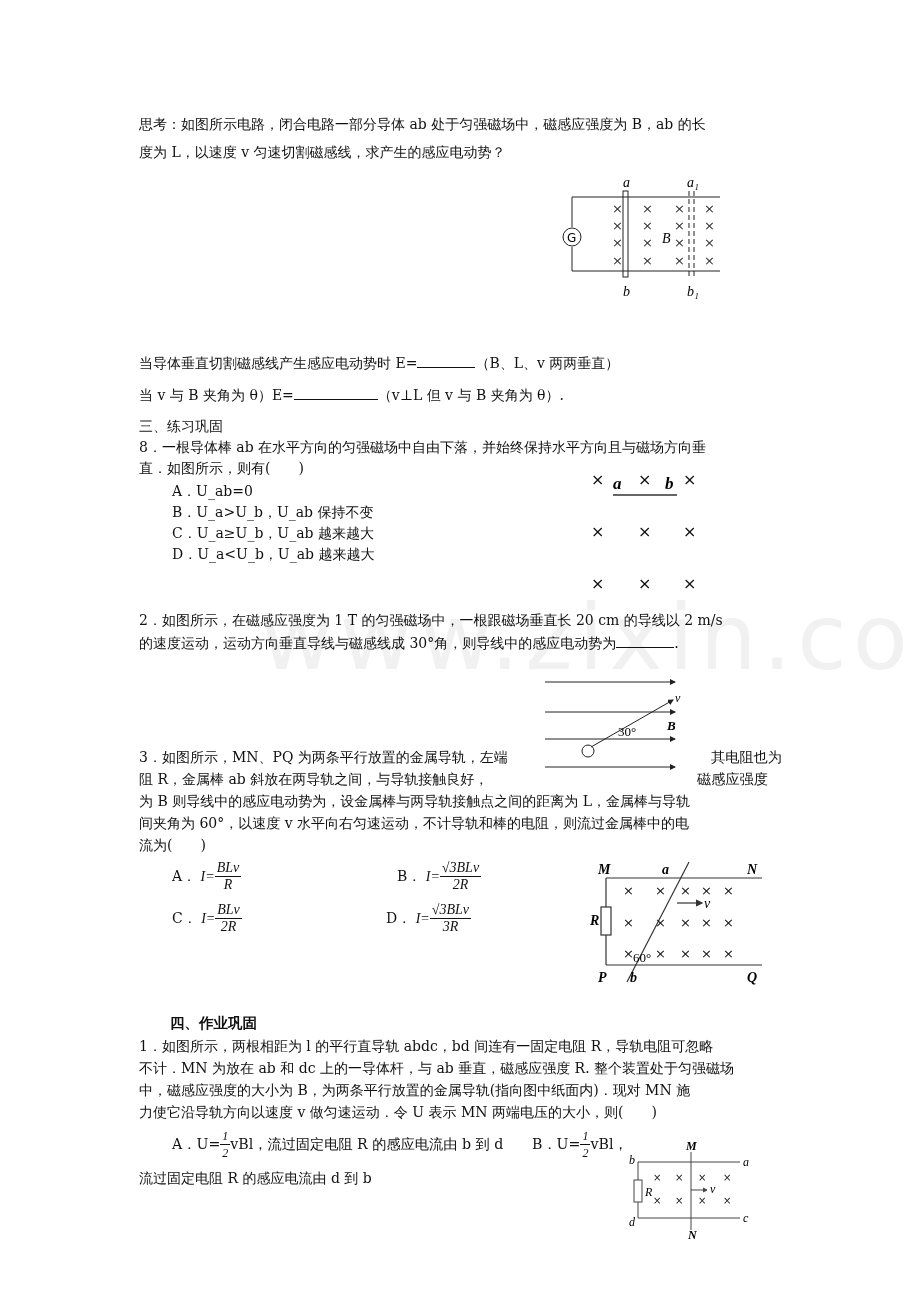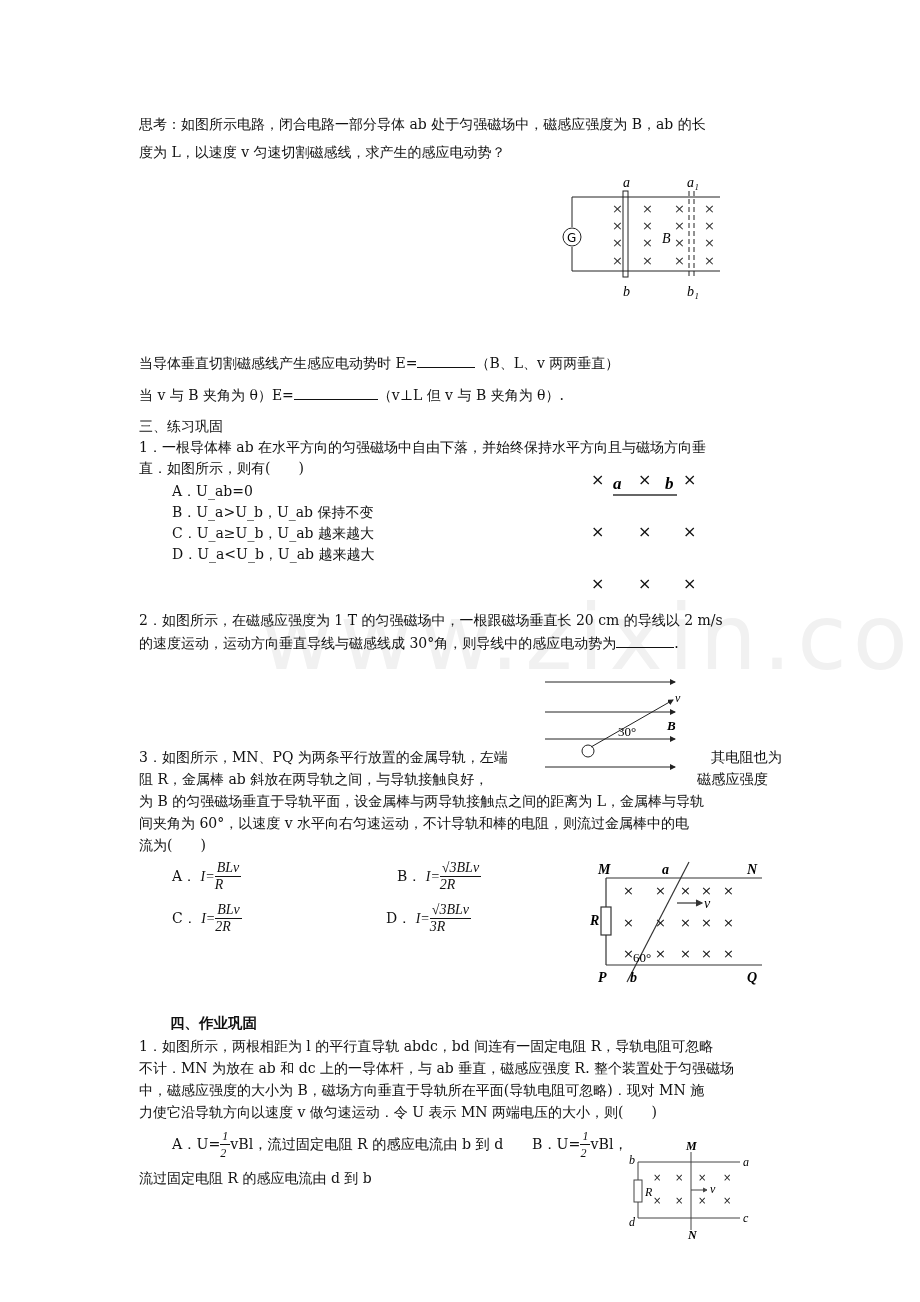--- a/index.html
+++ b/index.html
@@ -4,21 +4,21 @@
 <style>
   html, body { margin:0; padding:0; background:#ffffff; }
   body { width:920px; height:1302px; position:relative; overflow:hidden;
          font-family:"DejaVu Serif","Liberation Serif",serif; color:#111; font-size:14px; }
   .line { position:absolute; left:139px; white-space:nowrap; font-size:14px; line-height:20px; }
   .ind { left:172px;text-align:right; }
   i, .it { font-style:italic; font-family:"Liberation Serif","DejaVu Serif",serif; }
   .blank { display:inline-block; border-bottom:1px solid #111; height:14px; vertical-align:baseline; }
   .bold { font-weight:bold; font-family:"DejaVu Sans","Liberation Sans",sans-serif;margin-left:31px; }
   svg { position:absolute; overflow:visible; }
-  .frac { display:inline-block; vertical-align:middle; line-height:16px; font-style:italic; font-family:"Liberation Serif",serif; }
+  .frac { display:inline-block; vertical-align:middle; text-align:center; line-height:16px; font-style:italic; font-family:"Liberation Serif",serif; }
   .frac .num { display:block; border-bottom:1px solid #111; padding:0 2px; }
   .frac .den { display:block; }
   .watermark { position:absolute; left:260px; top:585px; font-size:90px; color:#f1f1f1; font-family:"DejaVu Sans",sans-serif; letter-spacing:6px; z-index:0; }
   .abs { position:absolute; white-space:nowrap; }
 </style>
 </head>
 <body>
 
 <div class="watermark">www.zixin.com.cn</div>
 
@@ -65,21 +65,21 @@
 </svg>
 
 <div class="line" style="top:353px">
   <span>当导体垂直切割磁感线产生感应电动势时 E=</span><span class="blank" style="width:58px"></span><span>（B、L、v 两两垂直）</span>
 </div>
 <div class="line" style="top:385px">
   <span>当 v 与 B 夹角为 θ）E=</span><span class="blank" style="width:84px"></span><span>（v⊥L 但 v 与 B 夹角为 θ）.</span>
 </div>
 
 <div class="line" style="top:416px">三、练习巩固</div>
-<div class="line" style="top:437px">1．一根导体棒 ab 在水平方向的匀强磁场中自由下落，并始终保持水平方向且与磁场方向垂</div>
+<div class="line" style="top:437px">8．一根导体棒 ab 在水平方向的匀强磁场中自由下落，并始终保持水平方向且与磁场方向垂</div>
 <div class="line" style="top:458px">直．如图所示，则有(　　)</div>
 <div class="line ind" style="top:481px">A．U_ab=0</div>
 <div class="line ind" style="top:502px">B．U_a&gt;U_b，U_ab 保持不变</div>
 <div class="line ind" style="top:523px">C．U_a≥U_b，U_ab 越来越大</div>
 <div class="line ind" style="top:544px">D．U_a&lt;U_b，U_ab 越来越大</div>
 
 <svg style="left:585px;top:465px" width="120" height="130" viewBox="0 0 120 130">
   <g font-size="16" font-family="DejaVu Sans, sans-serif" fill="#111">
     <text x="6" y="20">×</text>
       <text x="53" y="20">×</text>
@@ -119,21 +119,21 @@
   <circle cx="43" cy="83" r="6" fill="none" stroke="#222"></circle>
   <text x="130" y="34" font-style="italic" font-size="12" font-family="Liberation Serif, serif">v</text>
   <text x="122" y="62" font-style="italic" font-weight="bold" font-size="13" font-family="Liberation Serif, serif">B</text>
   <text x="73" y="68" font-size="13" font-family="Liberation Serif, serif">30°</text>
 </svg>
 
 <div class="line" style="top:747px">3．如图所示，MN、PQ 为两条平行放置的金属导轨，左端</div>
 <div class="abs" style="left:711px;top:747px;font-size:14.2px;line-height:20px">其电阻也为</div>
 <div class="line" style="top:769px">阻 R，金属棒 ab 斜放在两导轨之间，与导轨接触良好，</div>
 <div class="abs" style="left:697px;top:769px;font-size:14.2px;line-height:20px">磁感应强度</div>
-<div class="line" style="top:791px">为 B 的匀强磁场垂直于导轨平面，设金属棒与两导轨接触点之间的距离为 L，金属棒与导轨</div>
+<div class="line" style="top:791px">为 B 则导线中的感应电动势为，设金属棒与两导轨接触点之间的距离为 L，金属棒与导轨</div>
 <div class="line" style="top:813px">间夹角为 60°，以速度 v 水平向右匀速运动，不计导轨和棒的电阻，则流过金属棒中的电</div>
 <div class="line" style="top:835px">流为(　　)</div>
 
 <div class="abs" style="left:172px;top:860px;font-size:14px">
   <span>A．</span> <span class="it">I=</span><span class="frac"><span class="num">BLv</span><span class="den">R</span></span>
 </div>
 <div class="abs" style="left:397px;top:860px;font-size:14px">
   <span>B．</span> <span class="it">I=</span><span class="frac"><span class="num">√3BLv</span><span class="den">2R</span></span>
 </div>
 <div class="abs" style="left:172px;top:902px;font-size:14px">
@@ -180,21 +180,21 @@
     <text x="8" y="122">P</text>
       <text x="40" y="122">b</text>
       <text x="157" y="122">Q</text>
   </g>
   <text x="43" y="102" font-size="13" font-family="Liberation Serif, serif">60°</text>
 </svg>
 
 <div class="line bold" style="top:1013px;font-size:14.5px">四、作业巩固</div>
 <div class="line" style="top:1036px">1．如图所示，两根相距为 l 的平行直导轨 abdc，bd 间连有一固定电阻 R，导轨电阻可忽略</div>
 <div class="line" style="top:1058px">不计．MN 为放在 ab 和 dc 上的一导体杆，与 ab 垂直，磁感应强度 R. 整个装置处于匀强磁场</div>
-<div class="line" style="top:1080px">中，磁感应强度的大小为 B，磁场方向垂直于导轨所在平面(导轨电阻可忽略)．现对 MN 施</div>
+<div class="line" style="top:1080px">中，磁感应强度的大小为 B，为两条平行放置的金属导轨(指向图中纸面内)．现对 MN 施</div>
 <div class="line" style="top:1102px">力使它沿导轨方向以速度 v 做匀速运动．令 U 表示 MN 两端电压的大小，则(　　)</div>
 
 <div class="abs" style="left:172px;top:1128px;font-size:14.2px">
   <span>A．U=</span><span class="frac" style="font-size:12px"><span class="num">1</span><span class="den">2</span></span><span>vBl，流过固定电阻 R 的感应电流由 b 到 d</span>
 </div>
 <div class="abs" style="left:532px;top:1128px;font-size:14.2px">
   <span>B．U=</span><span class="frac" style="font-size:12px"><span class="num">1</span><span class="den">2</span></span><span>vBl，</span>
 </div>
 <div class="line" style="top:1168px">流过固定电阻 R 的感应电流由 d 到 b</div>
 

